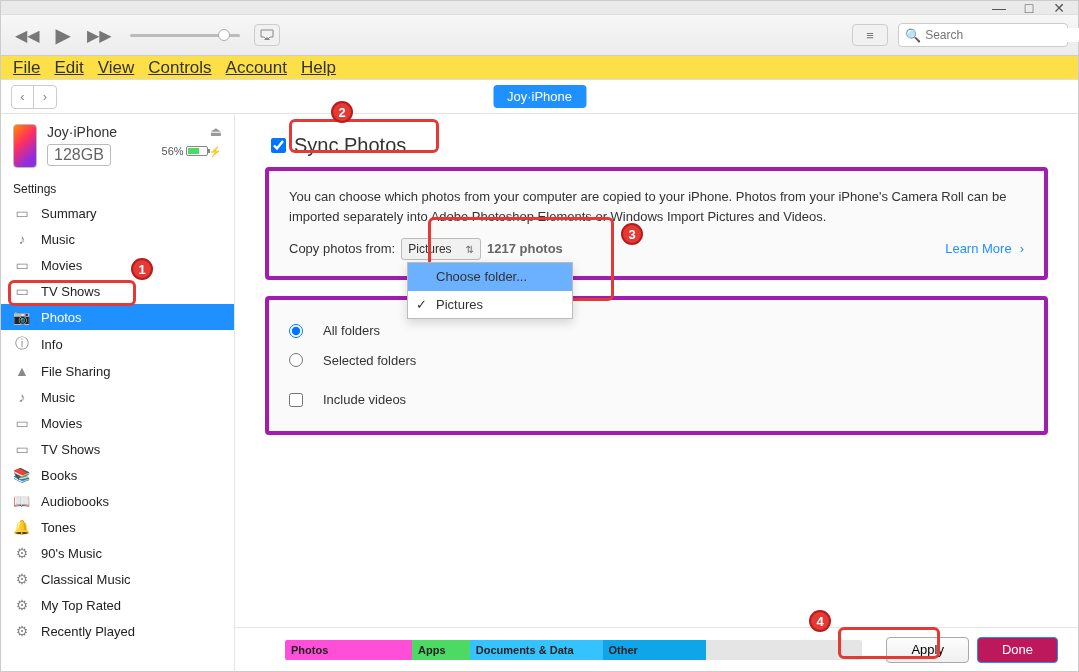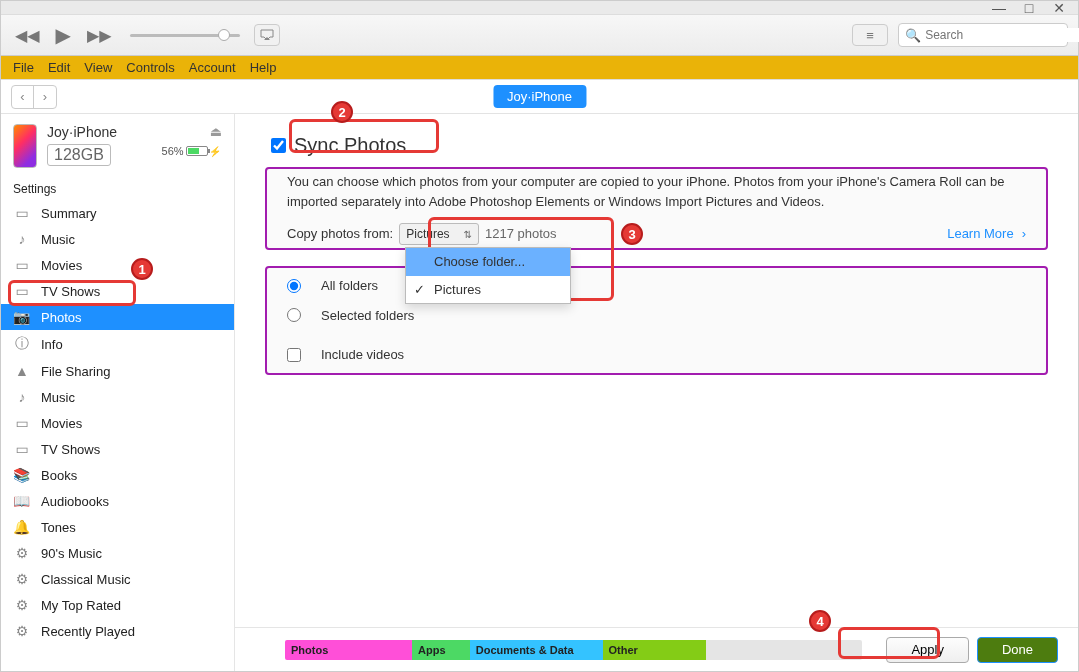--- a/index.html
+++ b/index.html
@@ -11,21 +11,21 @@
 .tb-btn { color: #777; font-size: 16px; padding: 2px 4px; }
 .vol-track { width: 110px; height: 3px; background: #bbb; border-radius: 2px; position: relative; margin: 0 6px; }
 .vol-thumb { width: 12px; height: 12px; border-radius: 50%; background: #fff; border: 1px solid #aaa; position: absolute; top: -5px; left: 88px; }
 .airplay { width: 26px; height: 22px; border: 1px solid #ccc; border-radius: 4px; background: #f1f1f1; display:flex; align-items:center; justify-content:center; color:#888; }
 .tb-center { flex: 1; display: flex; justify-content: center; }
 .apple { font-size: 22px; color: #555; }
 .tb-right { display: flex; align-items: center; gap: 10px; }
 .list-btn { width: 36px; height: 22px; border: 1px solid #ccc; border-radius: 4px; background: #f1f1f1; display:flex; align-items:center; justify-content:center; color:#777; }
 .search { width: 170px; height: 24px; border: 1px solid #ccc; border-radius: 4px; background: #fff; display: flex; align-items: center; padding: 0 6px; gap: 4px; color: #888; }
 .search input { border: none; outline: none; font-size: 12px; flex:1; }
-.menubar { height: 24px; background: #eab308; border-bottom: 1px solid #ddd; display: flex; align-items: center; gap: 14px; padding: 0 12px; font-size: 13px; color: #333; }
+.menubar { height: 24px; background: #fde047; border-bottom: 1px solid #ddd; display: flex; align-items: center; gap: 14px; padding: 0 12px; font-size: 17px; color: #333; text-decoration: underline; }
 .subbar { height: 34px; border-bottom: 1px solid #e3e3e3; display: flex; align-items: center; padding: 0 10px; position: relative; }
 .navarrows { display: flex; border: 1px solid #ccc; border-radius: 4px; overflow: hidden; }
 .navarrows span { width: 22px; height: 22px; display:flex; align-items:center; justify-content:center; color:#888; }
 .navarrows span:first-child { border-right: 1px solid #ccc; }
 .devpill { position: absolute; left: 50%; transform: translateX(-50%); background: #1E90FF; color: #fff; padding: 4px 14px; border-radius: 4px; font-size: 13px; }
 .body { flex: 1; display: flex; min-height: 0; }
 .sidebar { width: 234px; background: #fff; border-right: 1px solid #e5e5e5; display: flex; flex-direction: column; position: relative; overflow-y: auto; }
 .sidebar::-webkit-scrollbar { width: 14px; }
 .sidebar::-webkit-scrollbar-thumb { background: #c8c8c8; border-radius: 7px; border: 3px solid #fff; }
 .device-header { display: flex; padding: 10px 12px 8px 12px; gap: 10px; }
@@ -41,44 +41,44 @@
 .batt-fill { position:absolute; left:1px; top:1px; bottom:1px; width:56%; background:#4cd964; }
 .section-head { font-weight: normal; font-size: 12px; padding: 6px 12px 4px 12px; color:#222; }
 .srow { display:flex; align-items:center; gap:10px; padding: 5px 12px; font-size:13px; color:#222; cursor:pointer; }
 .srow.selected { background:#1E90FF; color:#fff; }
 .srow.selected .sicon { color:#fff; }
 .sicon { width:18px; text-align:center; color:#888; font-size:14px; }
 .content { flex:1; position:relative; overflow:auto; padding: 14px 30px 70px 30px; }
 .sync-header { display:flex; align-items:center; gap:8px; padding: 6px 6px 10px 6px; }
 .sync-header input[type=checkbox]{ width:15px; height:15px; }
 .sync-title { font-size: 20px; font-weight: 400; }
-.panel { border:2px solid #a21caf; background:#fafafa; border-radius:4px; padding: 3px 20px; margin-bottom: 16px; font-size:13px; color:#333; line-height:1.5; }
+.panel { border:4px solid #a21caf; background:#fafafa; border-radius:4px; padding: 16px 20px; margin-bottom: 16px; font-size:13px; color:#333; line-height:1.5; }
 .copy-row { margin-top:12px; display:flex; align-items:center; gap:6px; position:relative; }
 .dd { border:1px solid #bbb; background:#f1f1f1; border-radius:3px; padding:1px 6px; font-size:12px; display:inline-flex; align-items:center; gap:14px; }
 .dd .caret { font-size:10px; color:#666; }
-.count { color:#666; font-size:13px; }
+.count { color:#666; font-size:13px;font-weight:bold; }
 .learn { position:absolute; right:0; color:#1E90FF; font-size:13px; display:flex; align-items:center; gap:8px; }
 .dropdown-open { position:absolute; top:24px; left:118px; width:166px; border:1px solid #bbb; background:#fff; box-shadow:0 4px 10px rgba(0,0,0,0.15); z-index:5; }
 .dropdown-open .opt { padding:4px 10px 4px 28px; font-size:13px; position:relative; }
 .dropdown-open .opt.hl { background:#6bb1ff; }
 .dropdown-open .opt .chk { position:absolute; left:8px; }
 .radio-row, .check-row { display:flex; align-items:center; gap:20px; padding:5px 0; font-size:13px; }
 .radio-row input, .check-row input { width:14px; height:14px; }
 .callout { position:absolute; border:3px solid #e53935; border-radius:6px; pointer-events:none; }
 .badge { position:absolute; width:22px; height:22px; border-radius:50%; background:#e53935; color:#fff; font-weight:bold; font-size:13px; display:flex; align-items:center; justify-content:center; border:2px solid #b71c1c; pointer-events:none; z-index:20; }
 .footer { position:absolute; left:234px; right:0; bottom:0; height:44px; background:#fff; border-top:1px solid #e5e5e5; display:flex; align-items:center; padding: 0 20px 0 50px; gap:0; }
 .capbar { flex:1; height:20px; display:flex; border-radius:2px; overflow:hidden; margin-right:16px; }
 .seg { height:100%; font-size:11px; font-weight:bold; color:#222; display:flex; align-items:center; padding-left:6px; }
 .seg.photos { background:#ff4fd8; width:22%; }
 .seg.apps { background:#4cd964; width:10%; }
 .seg.docs { background:#34c3ff; width:23%; }
-.seg.other { background:#84cc16; width:18%; }
+.seg.other { background:#0ea5e9; width:18%; }
 .seg.free { background:#e5e5e5; flex:1; }
 .btn { height:26px; padding:0 24px; border:1px solid #aaa; background:linear-gradient(#fdfdfd,#efefef); border-radius:4px; font-size:13px; margin-left:8px; cursor:pointer; }
-.btn.primary { background:#4d7c0f; border-color:#1E90FF; color:#fff; }
+.btn.primary { background:#be185d; border-color:#1E90FF; color:#fff; }
 svg { display:block; }
 </style>
 </head>
 <body>
 
 <div class="window">
   <div class="titlebar">
     <span class="win-btn">—</span>
     <span class="win-btn">□</span>
     <span class="win-btn">✕</span>

